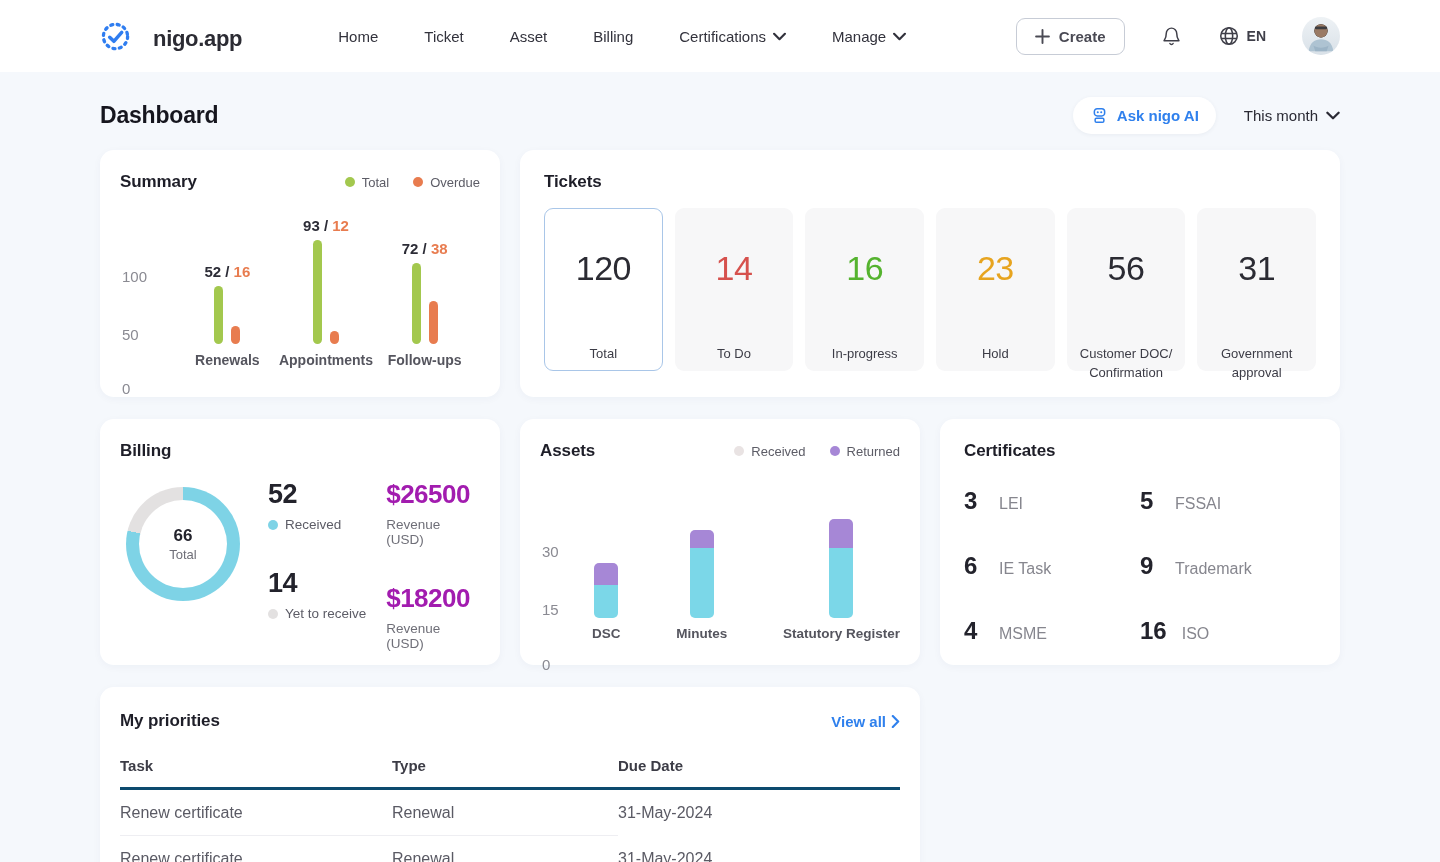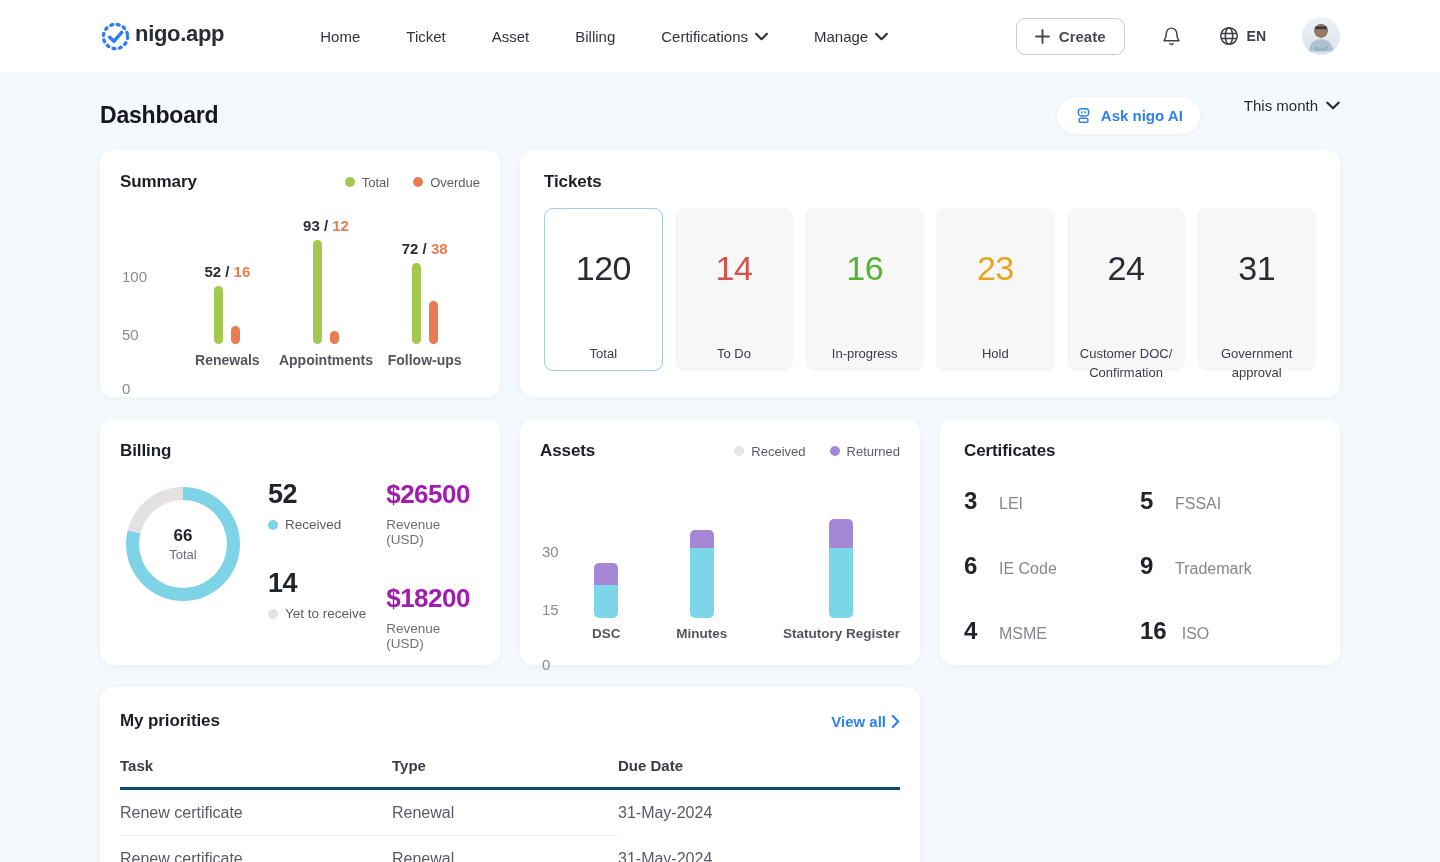--- a/index.html
+++ b/index.html
@@ -8,21 +8,21 @@
     font-family:"Liberation Sans", sans-serif;
     background:#f5f8fc;
     color:#23232c;
   }
   
   .topbar {
     height:72px; background:#ffffff;
     display:flex; align-items:center;
     padding:0 100px;
   }
-  .logo { display:flex; align-items:flex-start; gap:4px; cursor:pointer; }
+  .logo { display:flex; align-items:flex-end; gap:22px; cursor:pointer; }
   .logo-text { font-size:22px; font-weight:800; color:#2b2b33; letter-spacing:-0.3px; }
   .nav { display:flex; align-items:center; gap:46px; margin-left:96px; }
   .nav-item { font-size:15px; font-weight:500; color:#32323c; display:flex; align-items:center; gap:7px; cursor:pointer; white-space:nowrap; }
   .nav-item svg { color:#32323c; }
   .topbar-right { margin-left:auto; display:flex; align-items:center; gap:36px; }
   .create-btn {
     display:flex; align-items:center; gap:9px;
     border:1px solid #c7ccd6; border-radius:9px; background:#fff;
     padding:9px 18px; font-size:15px; font-weight:600; color:#4a4a54; cursor:pointer;
     font-family:inherit;
@@ -30,21 +30,21 @@
   .icon-btn { background:none; border:none; cursor:pointer; display:flex; align-items:center; gap:7px; padding:0; }
   .lang-label { font-size:14px; font-weight:700; color:#3f3f49; }
   .avatar {
     width:38px; height:38px; border-radius:50%; overflow:hidden; cursor:pointer;
     background:linear-gradient(180deg,#eef2f5,#d9e1e8); flex:0 0 auto;
   }
   
   .content { padding:0 100px; }
   .page-head { display:flex; align-items:center; margin-top:24px; height:38px; }
   .page-title { font-size:23px; font-weight:800; color:#16161e; letter-spacing:-0.2px; }
-  .page-head-right { margin-left:auto; display:flex; align-items:flex-start; gap:44px; }
+  .page-head-right { margin-left:auto; display:flex; align-items:center; gap:28px; }
   .ask-ai {
     display:flex; align-items:center; gap:8px; background:#fff; border:none; cursor:pointer;
     border-radius:20px; padding:9px 17px; box-shadow:0 1px 4px rgba(30,50,90,.06);
     color:#2f80ed; font-size:15px; font-weight:600; font-family:inherit;
   }
   .period { display:flex; align-items:center; gap:8px; font-size:15px; font-weight:400; color:#2a2a34; cursor:pointer; background:none; border:none; font-family:inherit; }
   
   .card { background:#fff; border-radius:14px; box-shadow:0 2px 8px rgba(30,50,90,.04); }
   .card-title { font-size:17px; font-weight:800; color:#1e1e28; letter-spacing:-0.1px; }
   .row1 { display:grid; grid-template-columns:400px 1fr; gap:20px; margin-top:16px; }
@@ -308,21 +308,21 @@
         </div>
         <div class="ticket-tile">
           <div class="tile-value" style="color: rgb(85, 179, 47);">16</div>
           <div class="tile-label">In-progress</div>
         </div>
         <div class="ticket-tile">
           <div class="tile-value" style="color: rgb(231, 164, 31);">23</div>
           <div class="tile-label">Hold</div>
         </div>
         <div class="ticket-tile">
-          <div class="tile-value" style="color: rgb(43, 43, 51);">24</div>
+          <div class="tile-value" style="color: rgb(43, 43, 51);">56</div>
           <div class="tile-label">Customer DOC/ Confirmation</div>
         </div>
         <div class="ticket-tile">
           <div class="tile-value" style="color: rgb(43, 43, 51);">31</div>
           <div class="tile-label">Government approval</div>
         </div>
       </div>
     </section>
   </div>
 
@@ -424,21 +424,21 @@
         <div class="cert-item">
             <span class="cert-count">3</span>
             <span class="cert-label">LEI</span>
           </div>
         <div class="cert-item">
             <span class="cert-count">5</span>
             <span class="cert-label">FSSAI</span>
           </div>
         <div class="cert-item">
             <span class="cert-count">6</span>
-            <span class="cert-label">IE Code</span>
+            <span class="cert-label">IE Task</span>
           </div>
         <div class="cert-item">
             <span class="cert-count">9</span>
             <span class="cert-label">Trademark</span>
           </div>
         <div class="cert-item">
             <span class="cert-count">4</span>
             <span class="cert-label">MSME</span>
           </div>
         <div class="cert-item">

